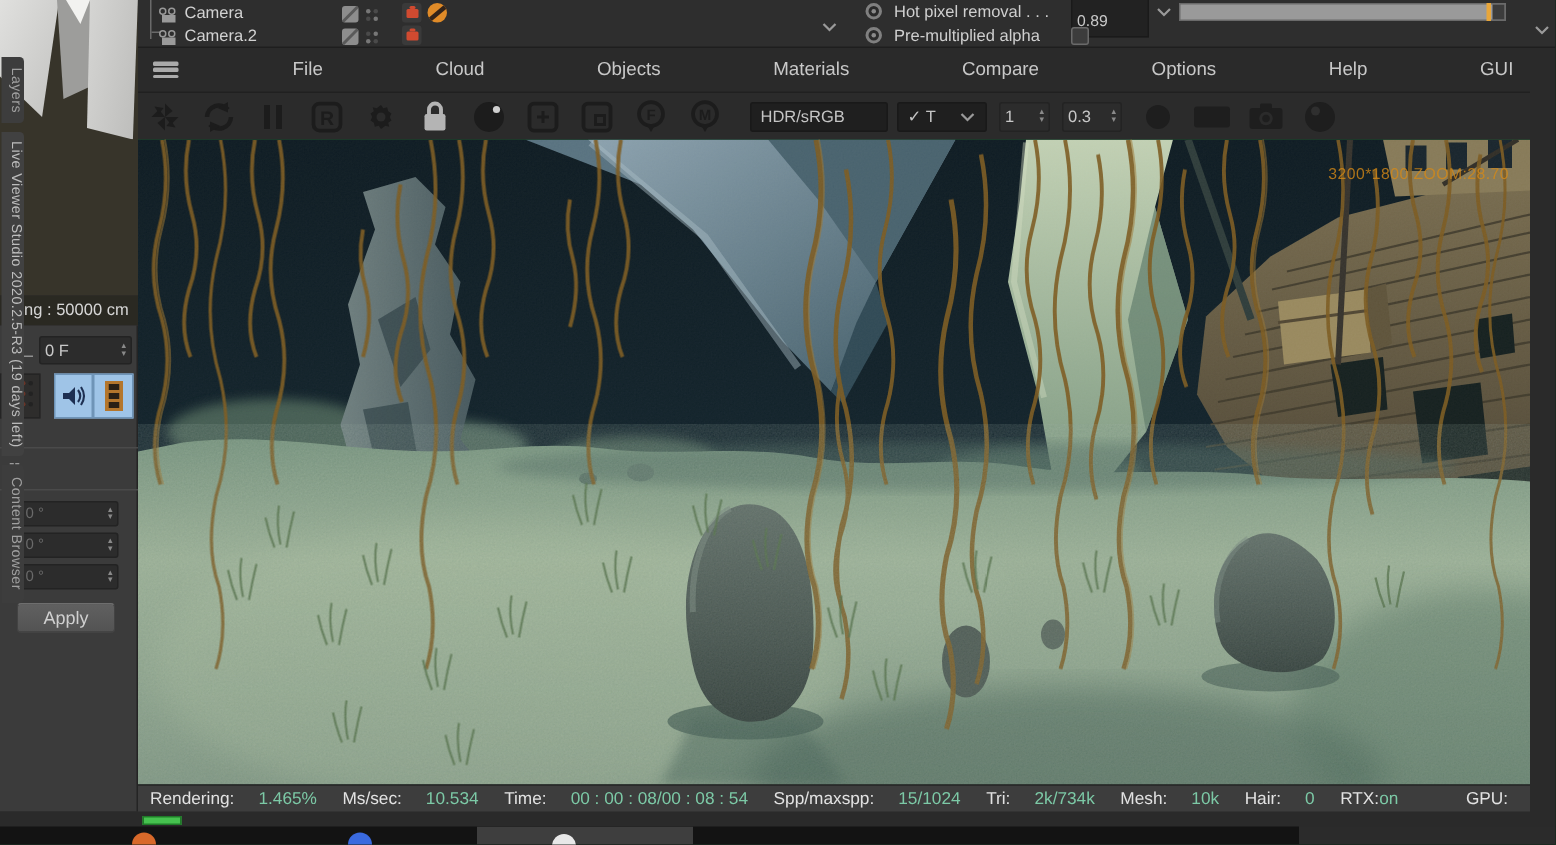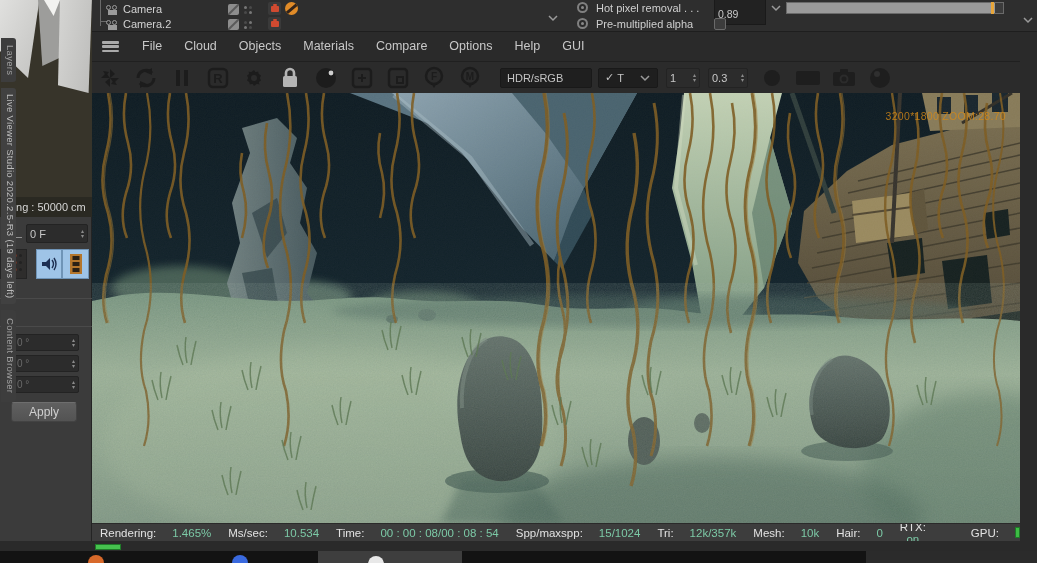--- a/index.html
+++ b/index.html
@@ -58,21 +58,21 @@
   .set-row{position:absolute;left:473px;width:472px;height:15px;display:flex;align-items:center;color:#cfcfcf;font-size:11px;}
   .radio{width:11px;height:11px;border-radius:50%;border:2px solid #808080;background:#2a2a2a;position:relative;flex:none;}
   .radio:after{content:"";position:absolute;left:2px;top:2px;width:3px;height:3px;border-radius:50%;background:#8a8a8a;}
   .valbox{width:52px;height:13px;background:#222;border:1px solid #1a1a1a;color:#c8c8c8;padding:16px 3px;font-size:10.5px;line-height:12px;}
   .slider{position:relative;width:218px;height:12px;background:#9a9a9a;border:1px solid #6a6a6a;}
   .slider .handle{position:absolute;top:-1px;width:3px;height:12px;background:#e8a63a;}
   .slider .tail{position:absolute;right:0;top:0;height:100%;background:#3c3c3c;}
   .checkbox{width:12px;height:12px;background:#3c3c3c;border:1px solid #6a6a6a;border-radius:2px;}
 
   
-  .menubar{left:92px;top:32px;width:928px;height:30px;background:#2a2a2a;border-bottom:1px solid #202020;display:flex;align-items:center;gap:0;}
+  .menubar{left:92px;top:32px;width:928px;height:30px;background:#2a2a2a;border-bottom:1px solid #202020;display:flex;align-items:center;gap:0;justify-content:space-between;}
   .hamb{width:17px;height:11px;margin:0 12px 0 10px;display:flex;flex-direction:column;justify-content:space-between;}
   .hamb i{height:2.5px;background:#aaa;border-radius:1px;}
   .menu-item{padding:0 11px;color:#c8c8c8;font-size:12.5px;line-height:29px;}
 
   
   .toolbar{left:92px;top:62px;width:928px;height:31px;background:#2b2b2b;display:flex;align-items:center;}
   .tb-ico{width:36px;height:26px;display:flex;align-items:center;justify-content:center;flex:none;}
   .tb-sel{height:20px;background:#1f1f1f;border:1px solid #191919;border-radius:2px;color:#c4c4c4;display:flex;align-items:center;padding:0 6px;font-size:11px;gap:6px;}
   .tb-spin{width:34px;height:20px;font-size:11px;}
 
@@ -602,31 +602,31 @@
     <span class="st-item">
         <span class="st-label">Time:</span>
         <span class="st-value">00 : 00 : 08/00 : 08 : 54</span>
       </span>
     <span class="st-item">
         <span class="st-label">Spp/maxspp:</span>
         <span class="st-value">15/1024</span>
       </span>
     <span class="st-item">
         <span class="st-label">Tri:</span>
-        <span class="st-value">12k/357k</span>
+        <span class="st-value">2k/734k</span>
       </span>
     <span class="st-item">
         <span class="st-label">Mesh:</span>
         <span class="st-value">10k</span>
       </span>
     <span class="st-item">
         <span class="st-label">Hair:</span>
         <span class="st-value">0</span>
       </span>
-    <span class="st-item" style="gap:0;flex-direction:column;">
+    <span class="st-item" style="gap:0;">
         <span class="st-label">RTX:</span>
         <span class="st-value">on</span>
       </span>
     <span class="st-item" style="margin-left:28px;">
         <span class="st-label">GPU:</span>
         <span class="gpu-bar"></span>
         <span class="st-gpuval">66</span>
       </span>
   </div>
 

